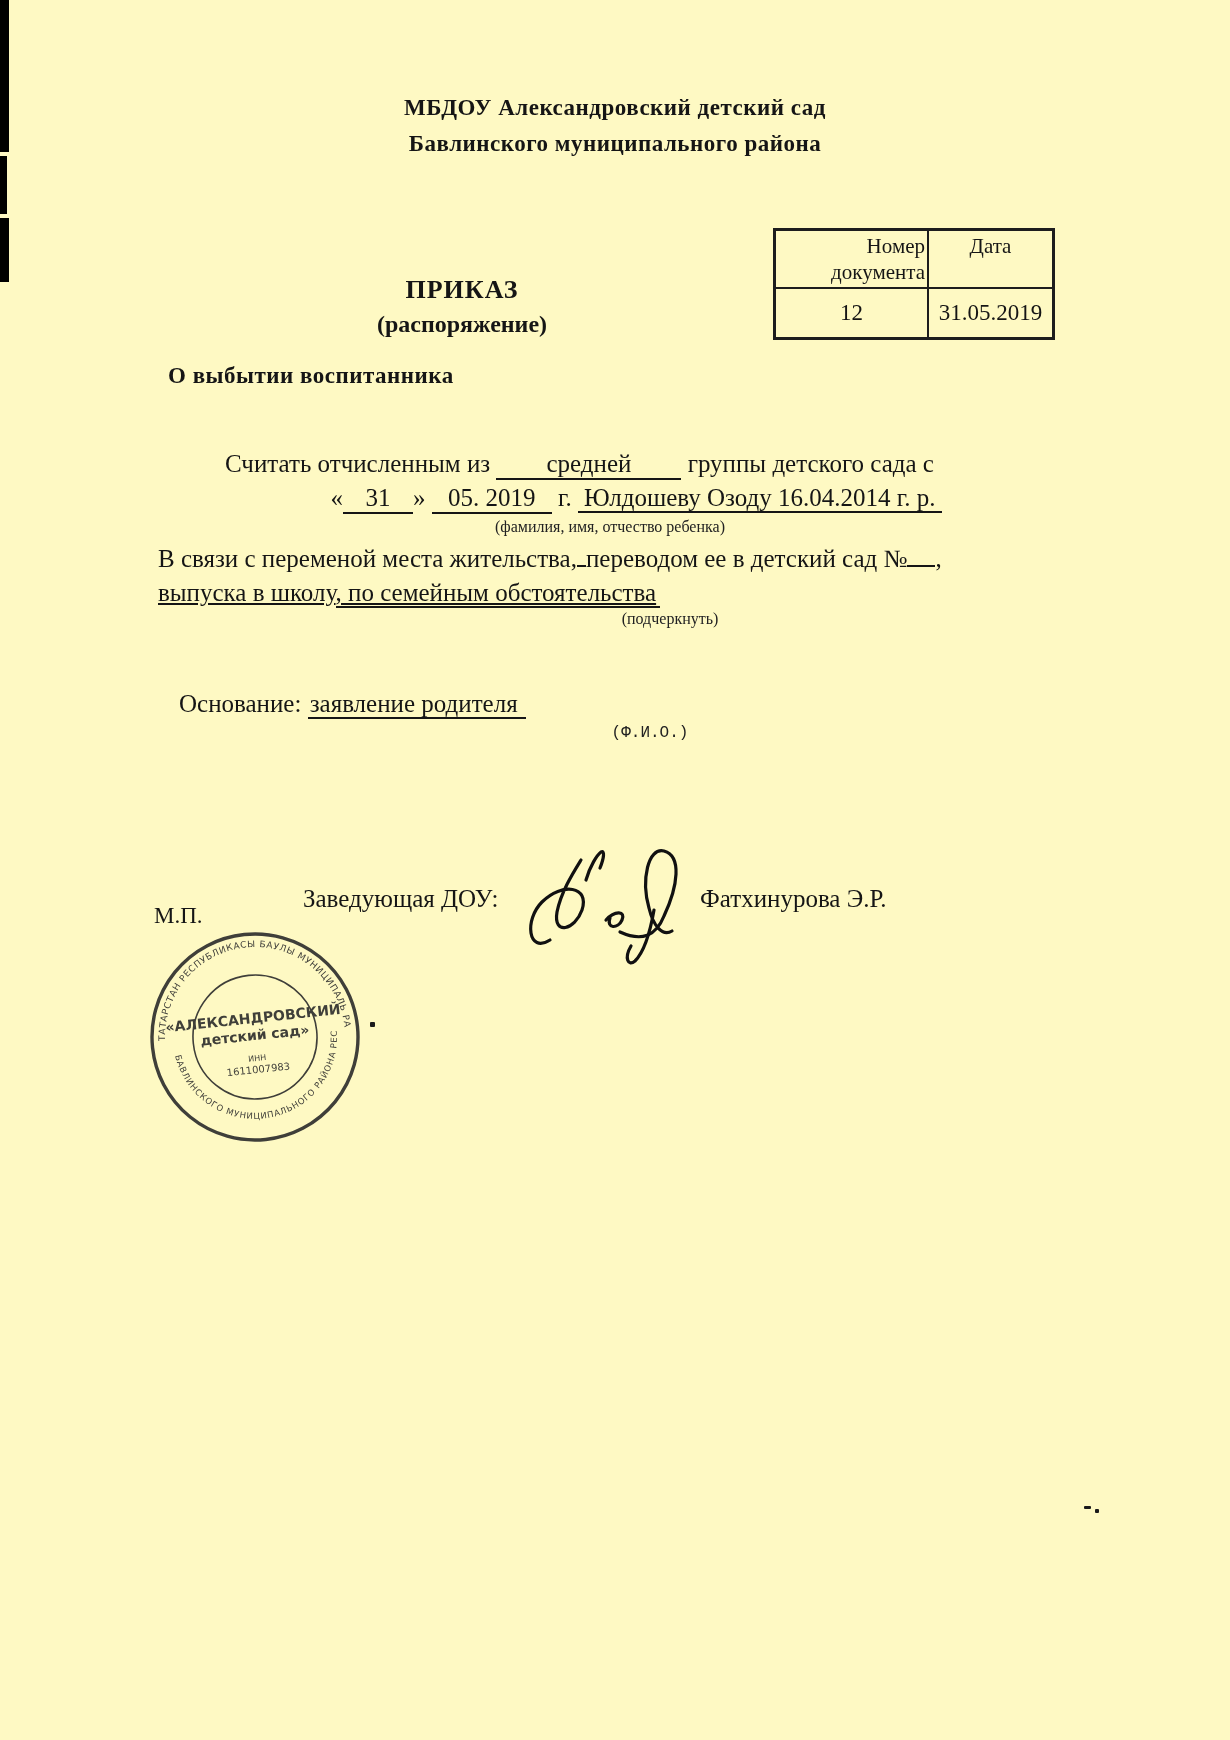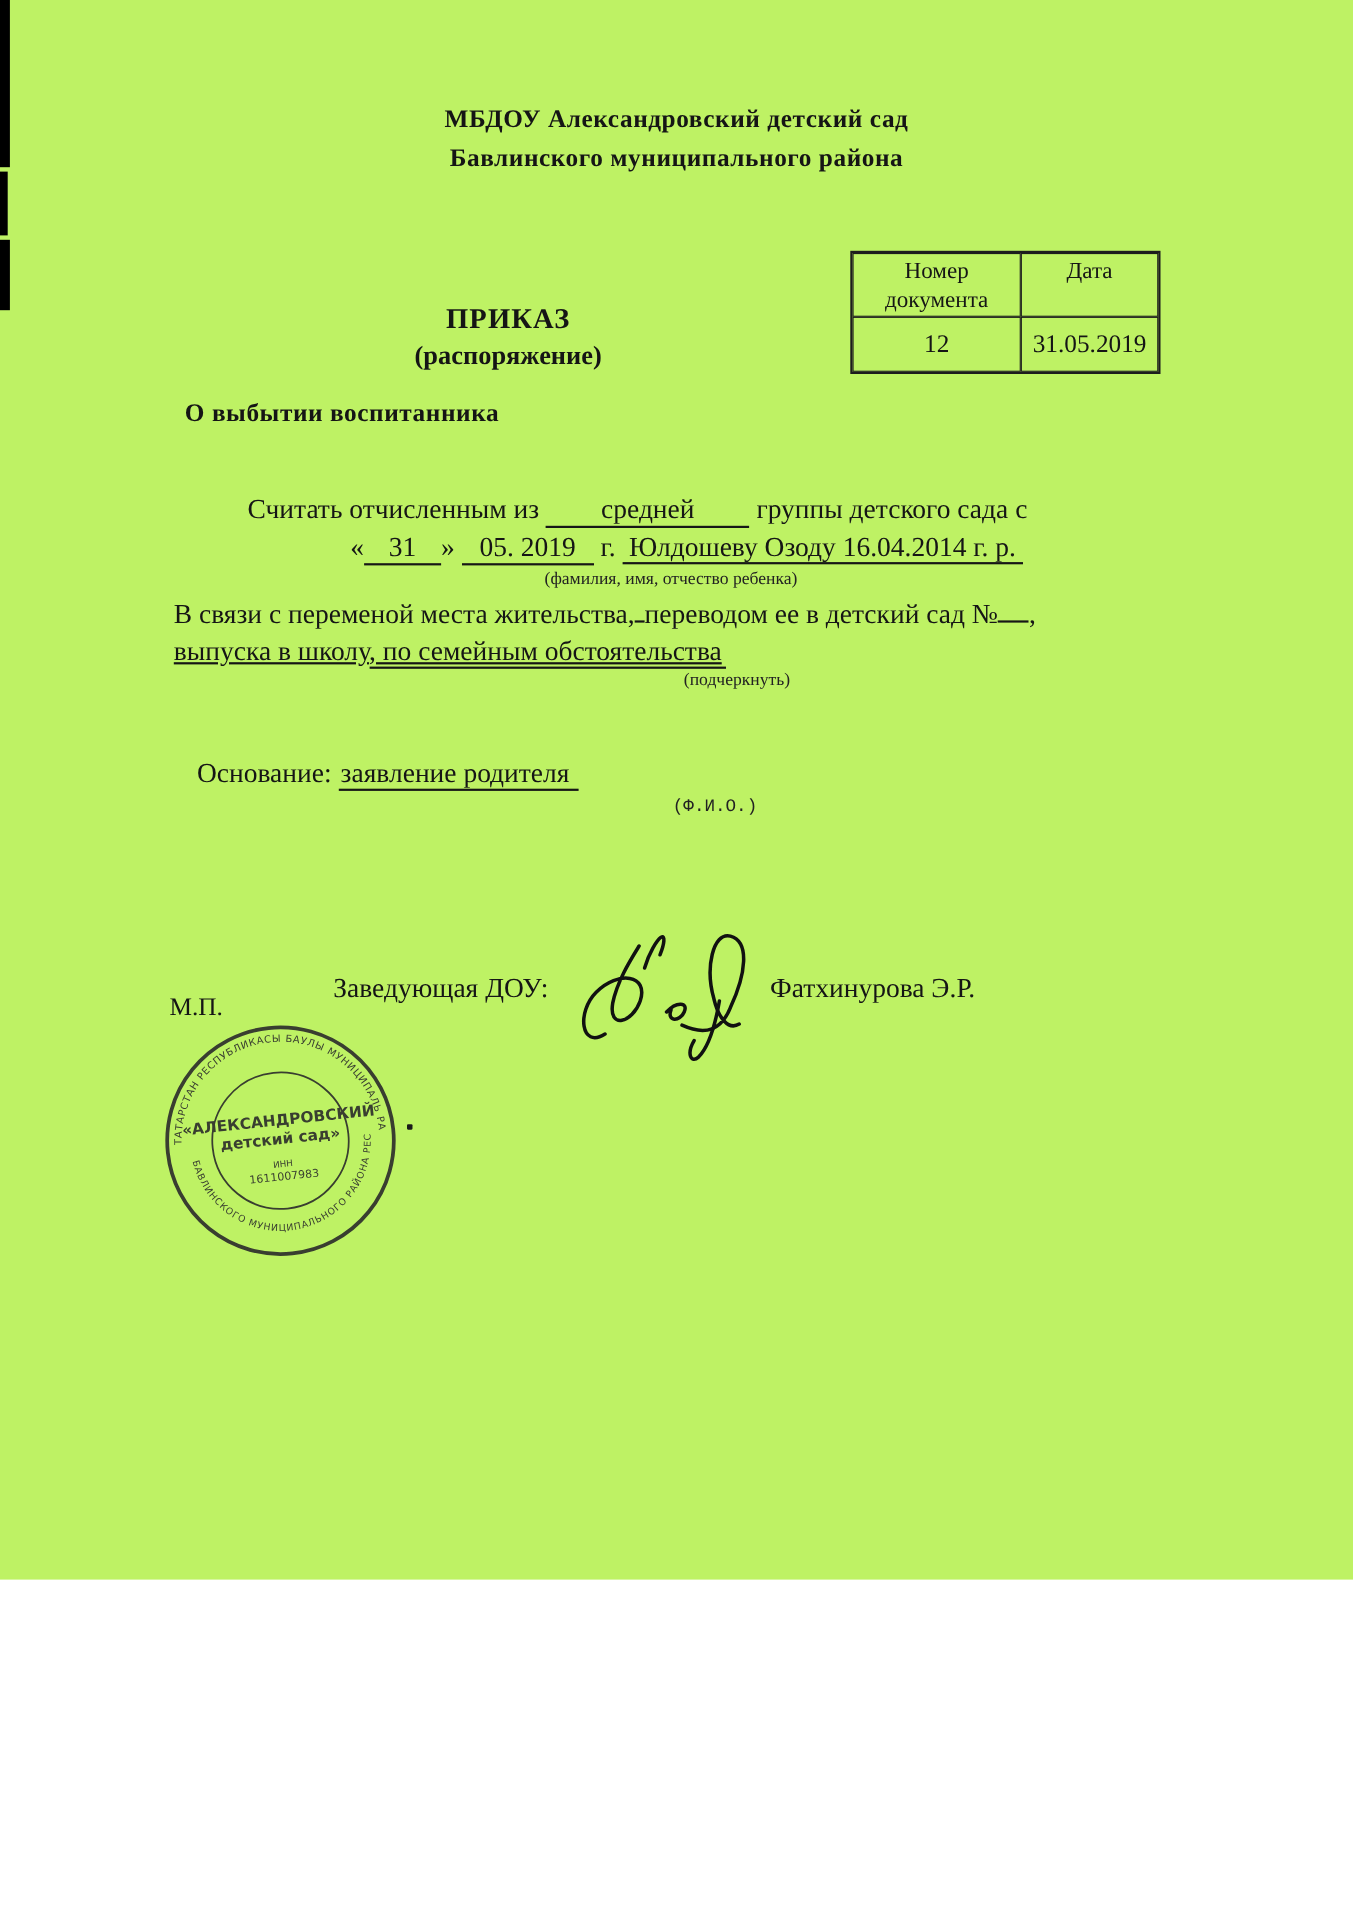--- a/index.html
+++ b/index.html
@@ -1,40 +1,40 @@
 <!DOCTYPE html>
 <html><head>
 <meta charset="utf-8">
 <style>
   html,body { margin:0; padding:0; background:#ffffff; }
   body {
     width:1230px; height:1740px;
     font-family:"Liberation Serif","DejaVu Serif",serif;
     color:#151515;
   }
-  .page { position:relative; width:1230px; height:1436px; overflow:hidden; background:#bef264; }
+  .page { position:relative; width:1230px; height:1740px; overflow:hidden; background:#fef9c3; }
   .abs { position:absolute; }
 
   
   .edge-bar { position:absolute; background:#000; }
 
   .org-header {
     left:330px; top:90px; width:570px;
     text-align:center; font-weight:bold; font-size:23px; line-height:1.55;
     letter-spacing:0.5px;
   }
 
   
   .doc-table {
     left:773px; top:228px; width:278px;
     display:grid; grid-template-columns:153px 125px;
     border:2px solid #1d1d1d; font-size:21px; text-align:center;
   }
   .doc-table .cell { border:1px solid #1d1d1d; padding:2px 2px; }
-  .doc-table .hcell { height:52px; display:flex; align-items:flex-start; justify-content:center; line-height:1.25; }
+  .doc-table .hcell { height:52px; display:flex; align-items:flex-start; justify-content:center; line-height:1.25;text-align:right; }
   .doc-table .vcell { height:44px; display:flex; align-items:center; justify-content:center; font-size:23px; }
 
   .order-title {
     left:328px; top:272px; width:268px; text-align:center;
     font-weight:bold; line-height:1.4;
   }
   .order-title .t1 { font-size:26px; letter-spacing:1px; }
   .order-title .t2 { font-size:24px; }
 
   .subject { left:168px; top:363px; font-size:23px; font-weight:bold; letter-spacing:0.5px; }
@@ -76,21 +76,21 @@
   </div>
 
   <div class="abs subject">О выбытии  воспитанника</div>
 
   <div class="abs body-text" style="left:225px; top:450px; width:880px;">
     <span>Считать отчисленным из</span>
     <span class="blank" style="min-width:185px; text-align:center;">средней</span>
     <span>группы детского сада с</span>
   </div>
 
-  <div class="abs body-text" style="left:284px; top:484px; width:680px; text-align:center; white-space:nowrap;">
+  <div class="abs body-text" style="left:296px; top:484px; width:680px; text-align:center; white-space:nowrap;">
     <span>«</span><span class="blank" style="min-width:70px; text-align:center;">31</span><span>»</span>
     <span class="blank" style="min-width:120px; text-align:center;">05. 2019</span>
     <span>г.</span>
     <span class="u" style="padding:0 6px;">Юлдошеву Озоду   16.04.2014  г. р.</span>
   </div>
 
   <div class="abs caption" style="left:430px; top:518px; width:360px; text-align:center;">(фамилия, имя, отчество ребенка)</div>
 
   <div class="abs body-text" style="left:158px; top:545px; width:940px; white-space:nowrap;">
     <span>В связи с переменой места жительства,</span><span class="blank" style="min-width:9px;"></span><span>переводом ее в детский сад №</span><span class="blank" style="min-width:28px;"></span><span>,</span>

